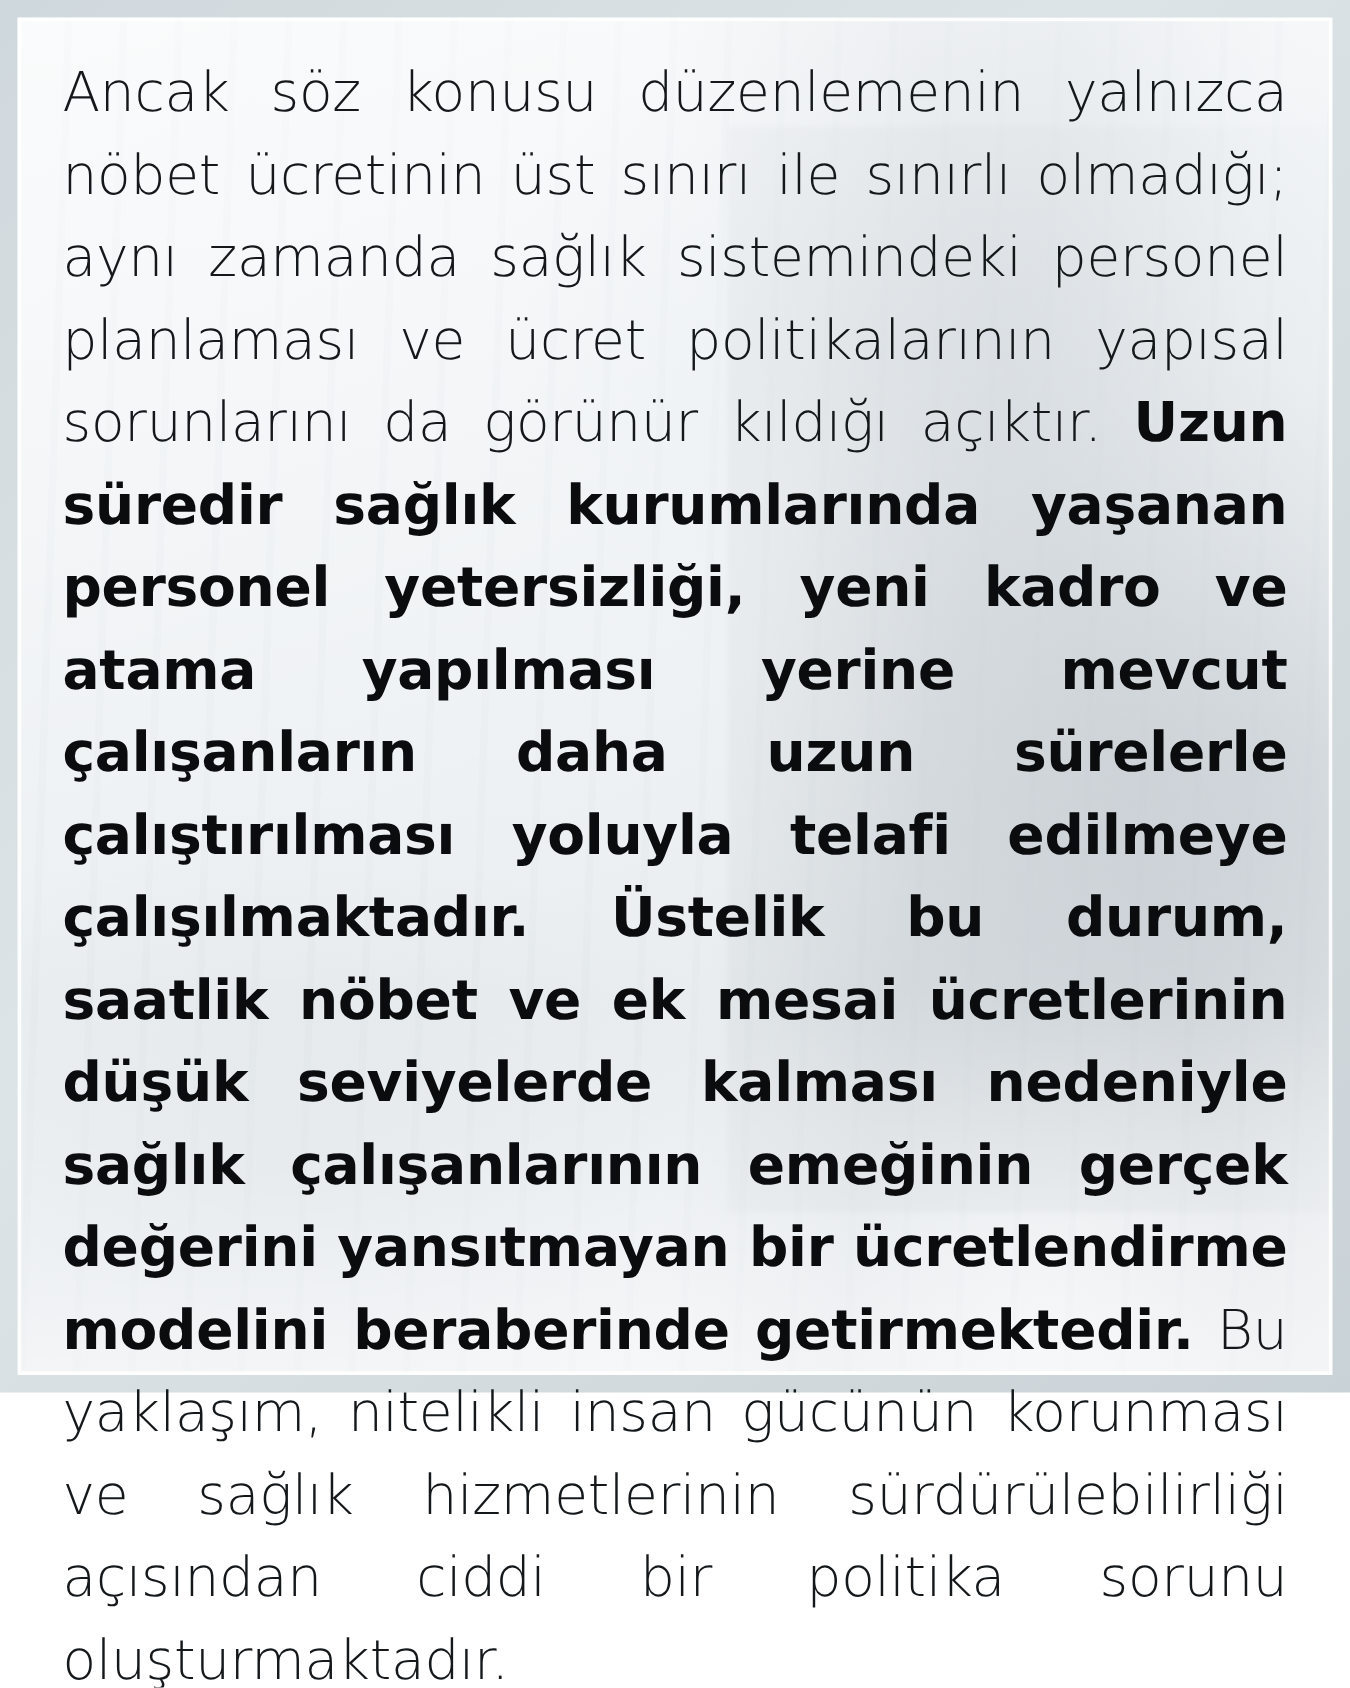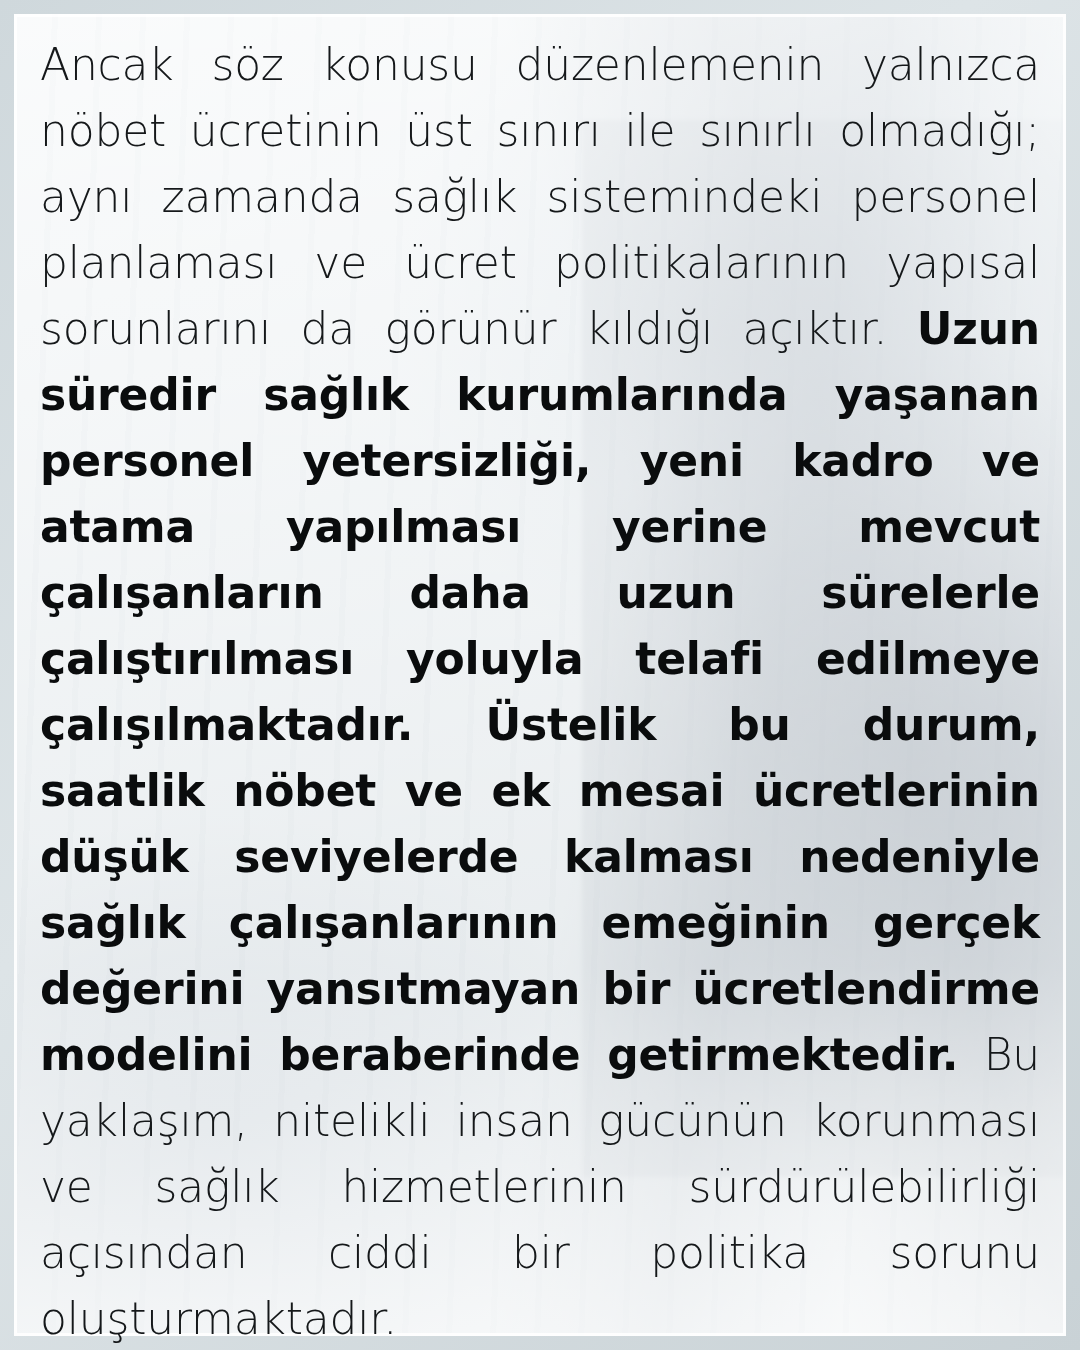--- a/index.html
+++ b/index.html
@@ -11,23 +11,23 @@
     width: 1080px;
     height: 1350px;
     overflow: hidden;
     font-family: "Liberation Sans", sans-serif;
   }
 
   
   .poster {
     position: relative;
     width: 1080px;
-    height: 1350px;
+    height: 1114px;
     box-sizing: border-box;
-    padding: 2px;
+    padding: 12px;
     background: linear-gradient(135deg, #cfd8dc 0%, #dde4e7 40%, #c9d2d6 100%);
   }
 
   
   .bg {
     position: absolute;
     inset: 14px;
     overflow: hidden;
   }
   .bg .layer-a {

